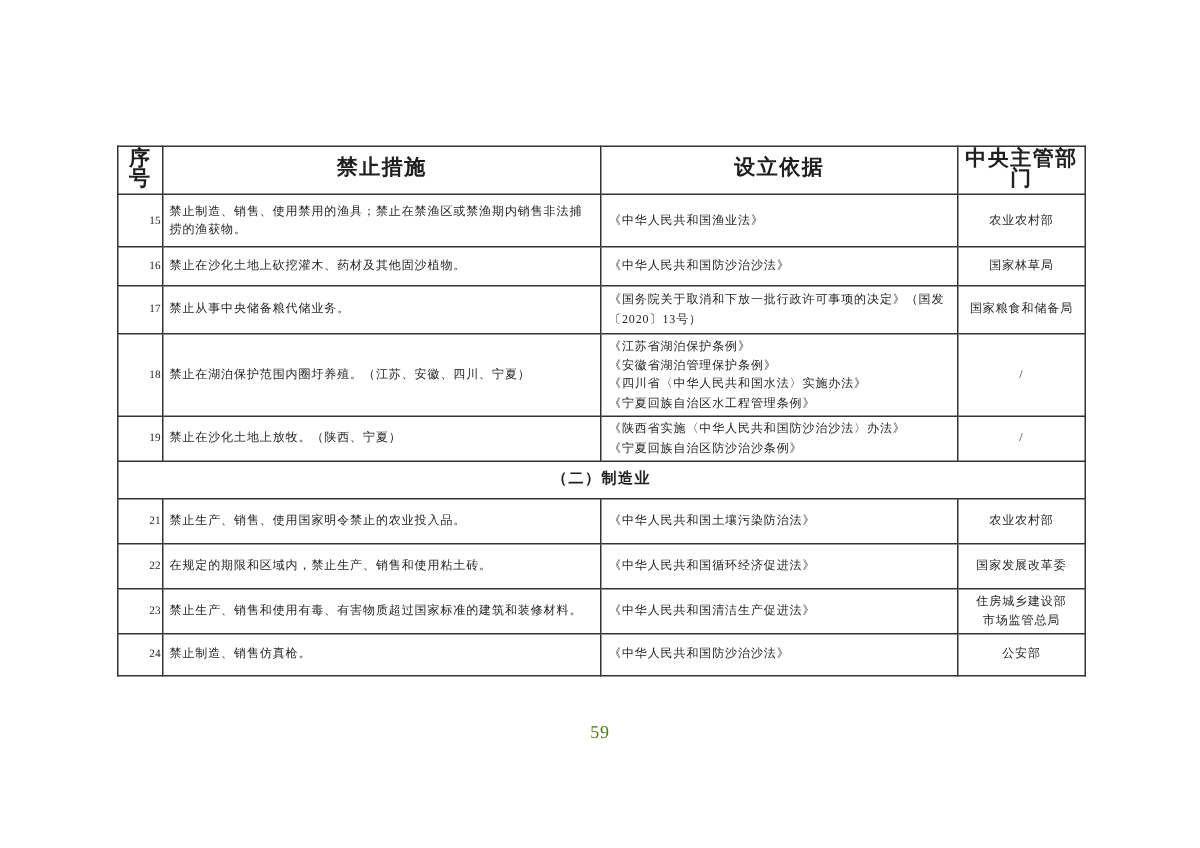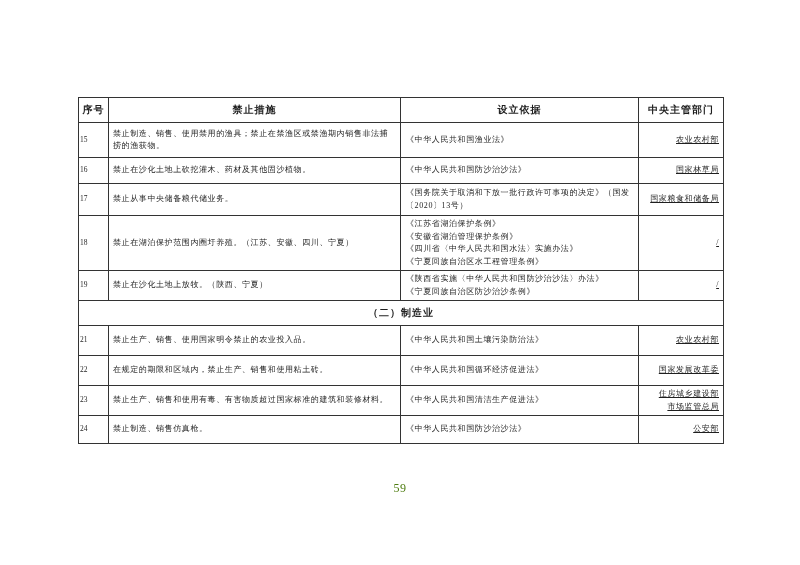--- a/index.html
+++ b/index.html
@@ -24,29 +24,29 @@
     border: 1px solid #333333;
     vertical-align: middle;
     font-size: 8px;
     line-height: 12.5px;
     letter-spacing: 0.6px;
     color: #1f1f1f;
     overflow: hidden;
   }
   .doc-table thead th {
     font-weight: bold;
-    font-size: 10px;
+    font-size: 14px;
     letter-spacing: 1px;
     text-align: center;
     padding: 3px 2px;
   }
-  td.c-no   { text-align: left; padding: 2px 1px; font-size: 7.5px; letter-spacing: 0; }
+  td.c-no   { text-align: right; padding: 2px 1px; font-size: 7.5px; letter-spacing: 0; }
   td.c-measure { text-align: left; padding: 2px 4px; }
   td.c-basis   { text-align: left; padding: 2px 5px; }
-  td.c-dept    { text-align: right; padding: 2px 4px; text-decoration: underline; }
+  td.c-dept    { text-align: center; padding: 2px 4px; }
   td.c-section {
     font-weight: bold;
     font-size: 10px;
     letter-spacing: 1px;
     text-align: center;
     padding: 2px 2px;
   }
   .basis-line, .dept-line { display: block; }
 
   .page-number {

